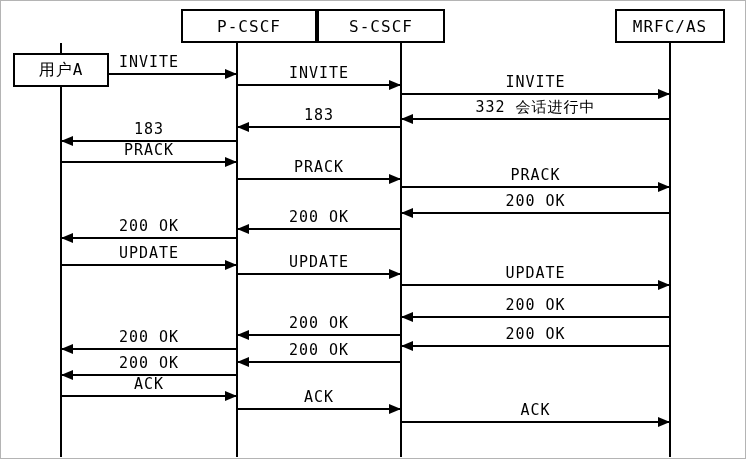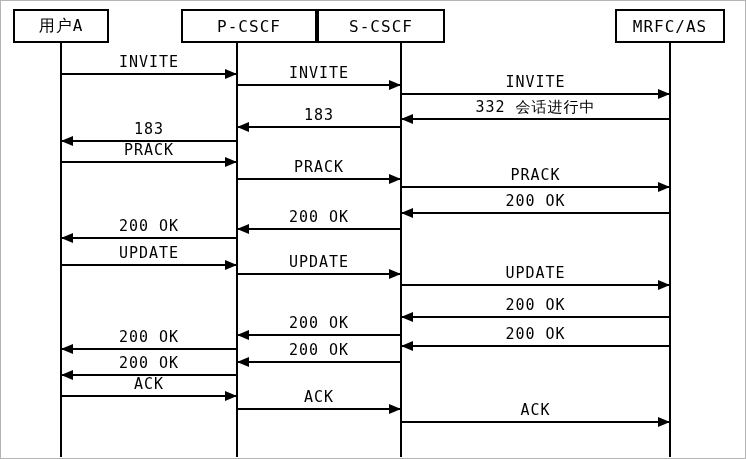--- a/index.html
+++ b/index.html
@@ -61,21 +61,21 @@
     letter-spacing: 1px;
     background: #fff;
     padding: 0 3px;
     z-index: 2;
   }
 </style>
 </head>
 <body>
 
 <div class="stage">
-    <div class="pbox" style="left: 12px; width: 96px;">用户A</div>
+    <div class="pbox" style="left: 12px; width: 96px; margin-top: 44px;">用户A</div>
     <div class="lifeline" style="left: 59px;"></div>
     <div class="pbox" style="left: 180px; width: 136px;">P-CSCF</div>
     <div class="lifeline" style="left: 235px;"></div>
     <div class="pbox" style="left: 316px; width: 128px;">S-CSCF</div>
     <div class="lifeline" style="left: 399px;"></div>
     <div class="pbox" style="left: 614px; width: 110px;">MRFC/AS</div>
     <div class="lifeline" style="left: 668px;"></div>
     <div class="mline" style="left: 60px; width: 176px; top: 72px;"></div>
     <div class="ahead right" style="top: 68px; left: 224px;"></div>
     <div class="mlabel" style="left: 148px; top: 53px;">INVITE</div>

